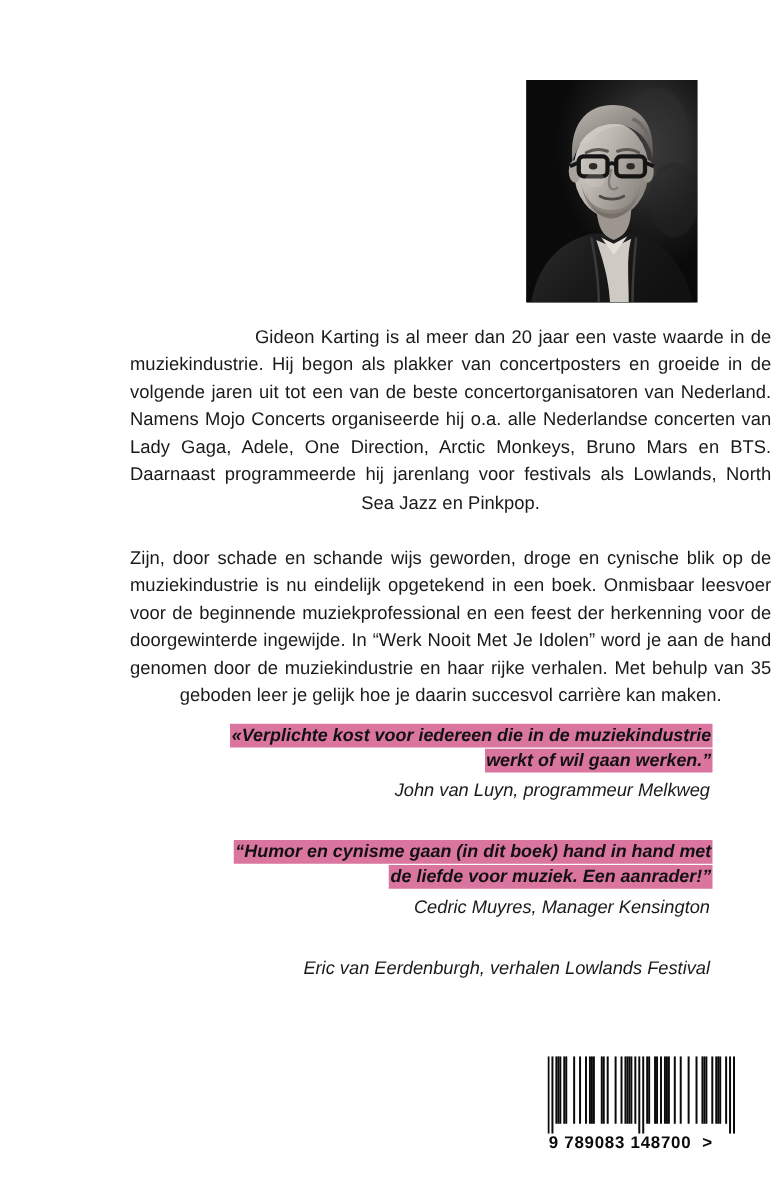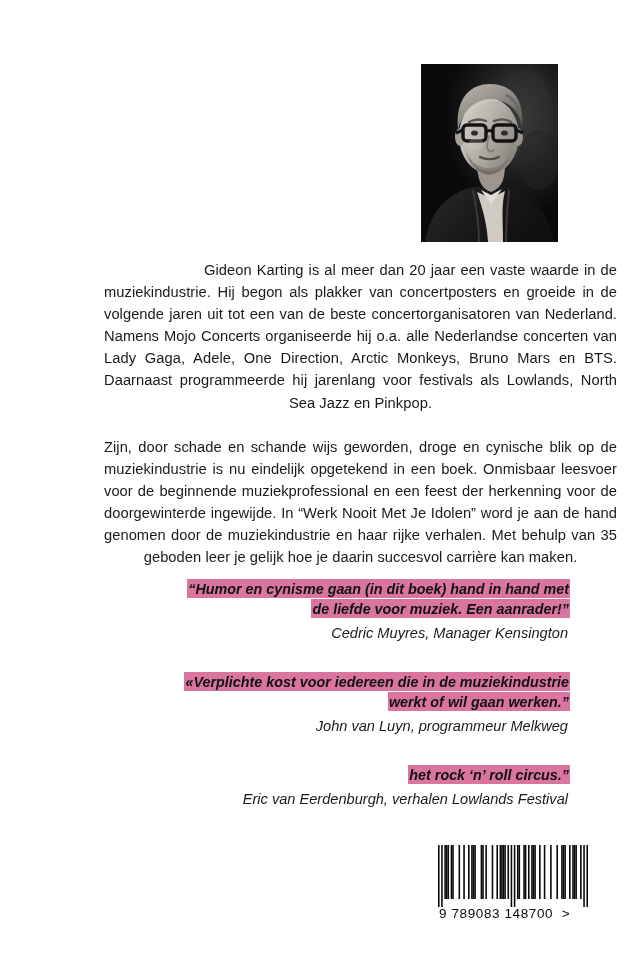--- a/index.html
+++ b/index.html
@@ -89,20 +89,21 @@
     margin-top: 3px;
     padding-right: 2px;
   }
 
   
   #barcode {
     position: absolute;
     left: 438px;
     top: 845px;
     width: 172px;
+    font-weight: bold;
   }
   #barcode-bars { display: block; }
   #barcode-number {
     display: block;
     font-family: "Liberation Sans", sans-serif;
     font-size: 13.5px;
     letter-spacing: 0.6px;
     color: #0a0a0a;
     white-space: pre;
     margin-top: -1px;
@@ -191,37 +192,36 @@
 
 <div id="blurb">
   <p id="blurb-para-1" class="blurb-para">Gideon Karting is al meer dan 20 jaar een vaste waarde in de muziekindustrie. Hij begon als plakker van concertposters en groeide in de volgende jaren uit tot een van de beste concertorganisatoren van Nederland. Namens Mojo Concerts organiseerde hij o.a. alle Nederlandse concerten van Lady Gaga, Adele, One Direction, Arctic Monkeys, Bruno Mars en BTS. Daarnaast programmeerde hij jarenlang voor festivals als Lowlands, North Sea Jazz en Pinkpop.</p>
   <p class="blurb-para">Zijn, door schade en schande wijs geworden, droge en cynische blik op de muziekindustrie is nu eindelijk opgetekend in een boek. Onmisbaar leesvoer voor de beginnende muziekprofessional en een feest der herkenning voor de doorgewinterde ingewijde. In “Werk Nooit Met Je Idolen” word je aan de hand genomen door de muziekindustrie en haar rijke verhalen. Met behulp van 35 geboden leer je gelijk hoe je daarin succesvol carrière kan maken.</p>
 </div>
 
 <div id="testimonials">
 
   <div class="testimonial">
     <div class="quote-block">
+      <span class="quote-line"><span>«Verplichte kost voor iedereen die in de muziekindustrie</span></span>
+      <span class="quote-line"><span>werkt of wil  gaan werken.”</span></span>
+    </div>
+    <span class="attribution">John van Luyn, programmeur Melkweg</span>
+  </div>
+
+  <div class="testimonial">
+    <div class="quote-block">
       <span class="quote-line"><span>“Humor en cynisme gaan (in dit boek) hand in hand met</span></span>
       <span class="quote-line"><span>de liefde voor muziek. Een aanrader!”</span></span>
     </div>
     <span class="attribution">Cedric Muyres, Manager Kensington</span>
   </div>
 
   <div class="testimonial">
     <div class="quote-block">
-      <span class="quote-line"><span>«Verplichte kost voor iedereen die in de muziekindustrie</span></span>
-      <span class="quote-line"><span>werkt of wil  gaan werken.”</span></span>
-    </div>
-    <span class="attribution">John van Luyn, programmeur Melkweg</span>
-  </div>
-
-  <div class="testimonial">
-    <div class="quote-block">
-      <span class="quote-line"><span>het rock ‘n’ roll circus.”</span></span>
     </div>
     <span class="attribution">Eric van Eerdenburgh, verhalen Lowlands Festival</span>
   </div>
 
 </div>
 
 <div id="barcode">
   <svg id="barcode-bars" width="150" height="62" viewBox="0 0 150 62">
     <rect x="0" y="0" width="150" height="62" fill="#ffffff"></rect>
     <g id="bars-group" fill="#0a0a0a">

